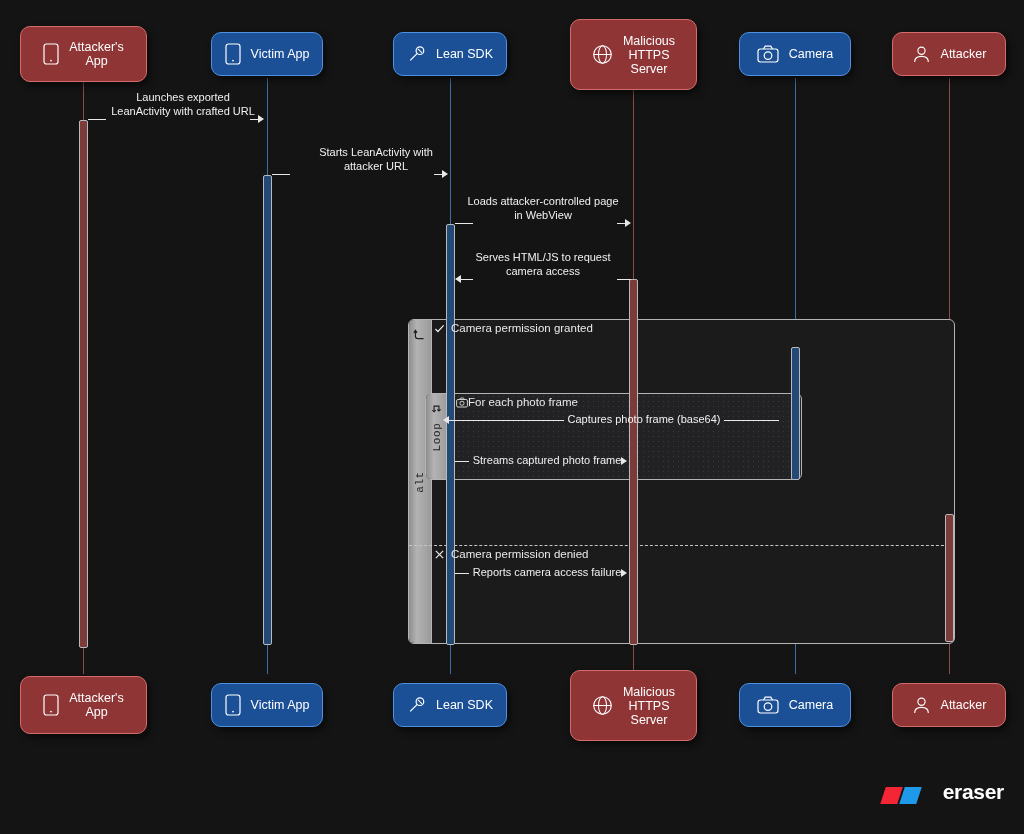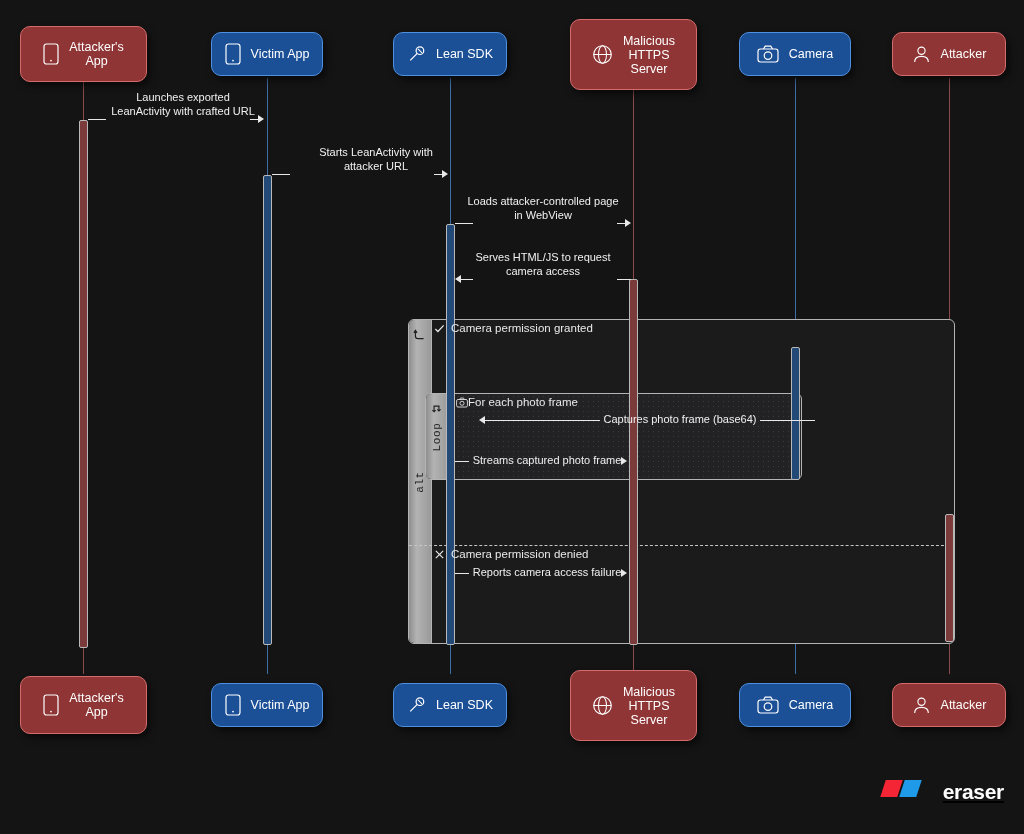--- a/index.html
+++ b/index.html
@@ -83,21 +83,21 @@
   .msg .cap{
     position:absolute; left:50%; transform:translateX(-50%);
     text-align:center; color:#f0f0f0; font-size:11px; line-height:14px;
     white-space:pre-line; bottom:50%; margin-bottom:1px;
   }
   .msg .ah{ position:absolute; top:50%; width:0; height:0; }
   .ah.r{ border-left:6px solid #e8e8e8; border-top:4px solid transparent; border-bottom:4px solid transparent; transform:translateY(-50%); }
   .ah.l{ border-right:6px solid #e8e8e8; border-top:4px solid transparent; border-bottom:4px solid transparent; transform:translateY(-50%); }
 
   
-  #logo{ position:absolute; right:20px; bottom:30px; display:flex; align-items:flex-start; gap:24px; z-index:40;text-decoration:underline; }
+  #logo{ position:absolute; right:20px; bottom:30px; display:flex; align-items:flex-end; gap:24px; z-index:40; }
   #logo .mk{ display:flex; gap:2px; }
   #logo .p{ width:17px; height:17px; transform:skewX(-18deg); }
   #logo .p.red{ background:#f42534; }
   #logo .p.blue{ background:#1f9ae8; }
   #logo .wm{ color:#ffffff; font-size:21px; font-weight:bold; letter-spacing:-.3px; }
 </style>
 </head>
 <body>
 
 <div id="canvas">
@@ -188,21 +188,21 @@
 
   <div class="msg" style="left:455px; top:272px; width:176px; height:14px;">
     <div class="ah l" style="left:0;"></div>
     <div class="line" style="left:6px; width:12px;"></div>
     <div class="line" style="left:162px; width:14px;"></div>
     <div class="cap" style="left:88px; width:200px;">Serves HTML/JS to request
 camera access</div>
   </div>
 
 
-  <div class="msg" style="left:479px; top:413px; width:286px; height:14px;">
+  <div class="msg" style="left:443px; top:413px; width:286px; height:14px;">
     <div class="ah l" style="left:0;"></div>
     <div class="line" style="left:6px; width:115px;"></div>
     <div class="line" style="left:281px; width:55px;"></div>
     <div class="cap" style="left:201px; width:240px; bottom:auto; top:-1px; margin-bottom:0;">Captures photo frame (base64)</div>
   </div>
 
   <div class="msg" style="left:455px; top:454px; width:176px; height:14px;">
     <div class="line" style="left:0; width:14px;"></div>
     <div class="ah r" style="left:166px;"></div>
     <div class="cap" style="left:92px; width:180px; bottom:auto; top:-1px; margin-bottom:0;">Streams captured photo frame</div>

